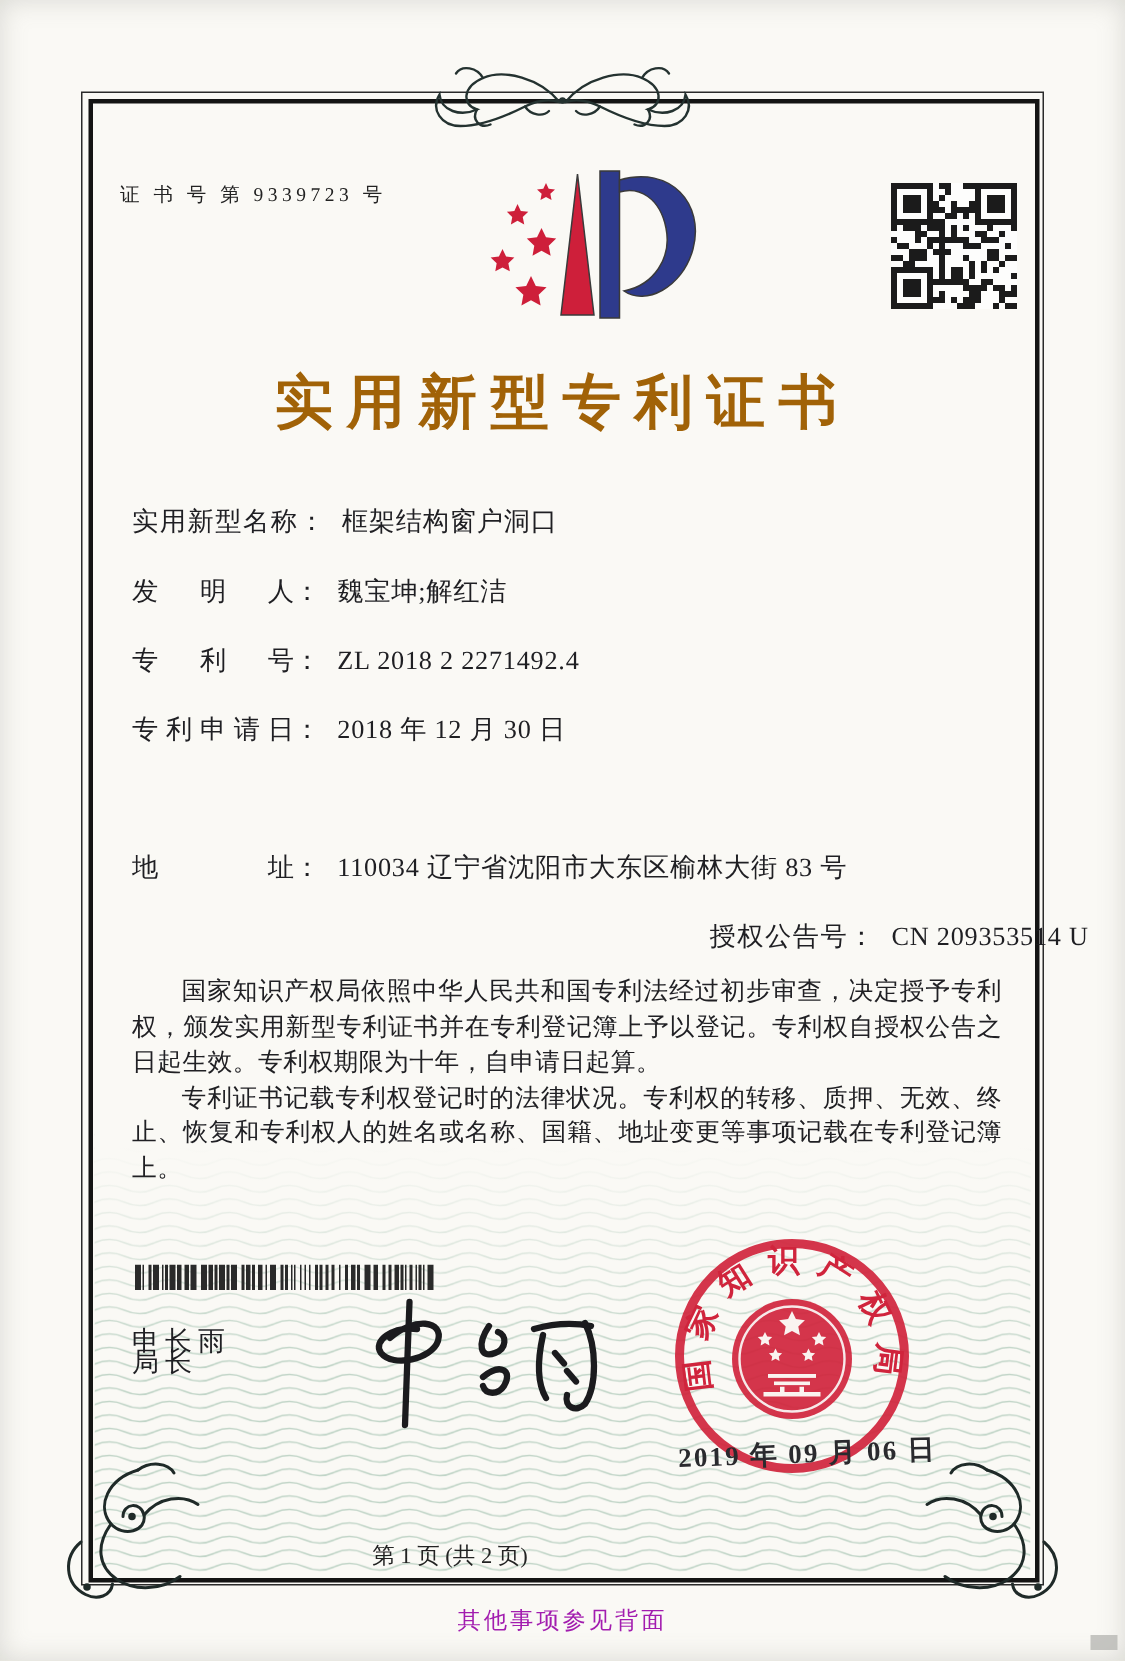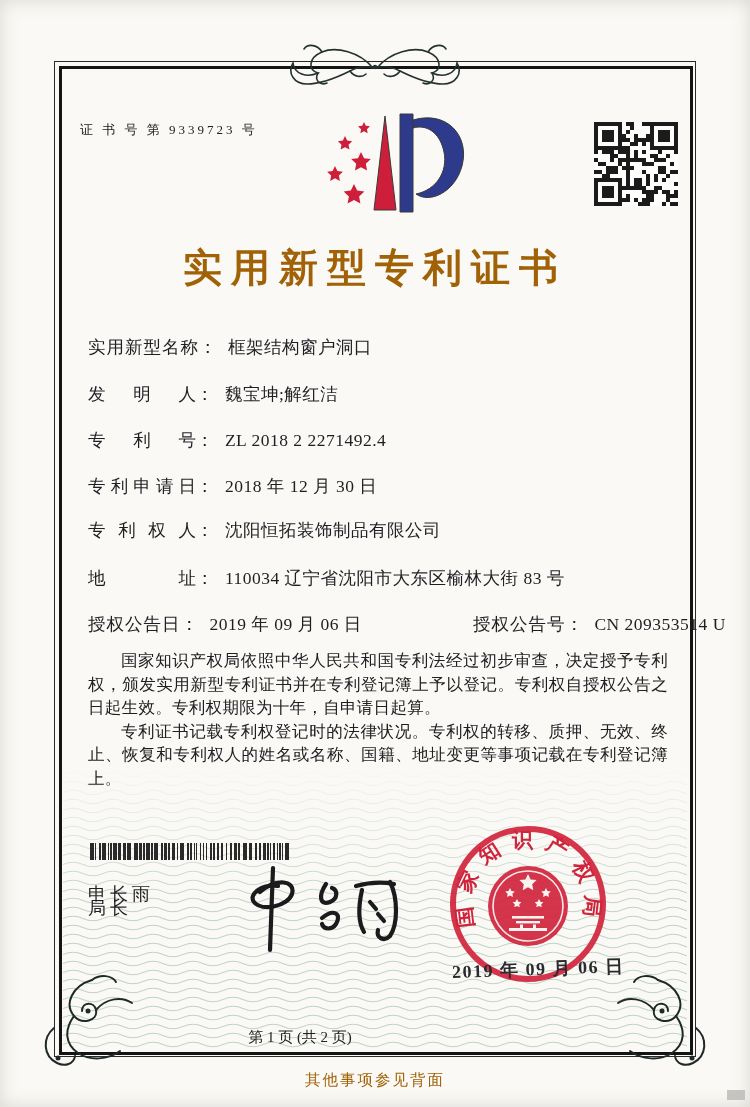--- a/index.html
+++ b/index.html
@@ -36,21 +36,21 @@
   
   .barcode{position:absolute;left:90px;top:843px;}
   .seal{position:absolute;left:446px;top:820px;}
   .seal-date{position:absolute;left:452px;top:957px;font-size:18px;letter-spacing:1.5px;
     color:#2a2a2e;transform:rotate(-2deg);font-weight:bold;}
   .officer-title{position:absolute;left:88px;top:896px;font-size:18px;letter-spacing:4px;color:#1f1f23;}
   .officer-name{position:absolute;left:88px;top:882px;font-size:18px;letter-spacing:4px;color:#1f1f23;}
   .signature{position:absolute;left:218px;top:862px;}
   .page-num{position:absolute;left:0;top:1028px;width:600px;text-align:center;font-size:15px;color:#222;}
   .back-note{position:absolute;left:0;top:1070px;width:750px;text-align:center;
-    font-size:15.5px;letter-spacing:2px;color:#a16207;}
+    font-size:15.5px;letter-spacing:2px;color:#a21caf;}
   
   .orn-top{position:absolute;left:280px;top:42px;}
   .orn-bl{position:absolute;left:30px;top:972px;}
   .orn-br{position:absolute;left:610px;top:972px;}
   .scan-mark{position:absolute;left:727px;top:1090px;width:18px;height:10px;background:#b8b8b4;opacity:.8;}
   svg{display:block;}
 </style>
 </head>
 <body>
 
@@ -279,33 +279,25 @@
     <span class="val">魏宝坤;解红洁</span>
   </div>
   <div class="row" style="top:428px">
     <span class="lbl">专利号</span><span class="colon">：</span>
     <span class="val">ZL 2018 2 2271492.4</span>
   </div>
   <div class="row" style="top:474px">
     <span class="lbl">专利申请日</span><span class="colon">：</span>
     <span class="val">2018 年 12 月 30 日</span>
   </div>
-  <div class="row" style="top:518px">
-    <span class="lbl">专利权人</span><span class="colon">：</span>
-    <span class="val">沈阳恒拓装饰制品有限公司</span>
-  </div>
   <div class="row" style="top:566px">
     <span class="lbl">地址</span><span class="colon">：</span>
     <span class="val">110034 辽宁省沈阳市大东区榆林大街 83 号</span>
   </div>
   <div class="row" style="top:612px;width:580px">
-    <span>
-      <span class="lbl-auto">授权公告日</span><span class="colon">：</span>
-      <span class="val">2019 年 09 月 06 日</span>
-    </span>
     <span class="pair-right">
       <span class="lbl-auto">授权公告号</span><span class="colon">：</span>
       <span class="val">CN 209353514 U</span>
     </span>
   </div>
 
   <div class="body-text">
     <p>国家知识产权局依照中华人民共和国专利法经过初步审查，决定授予专利权，颁发实用新型专利证书并在专利登记簿上予以登记。专利权自授权公告之日起生效。专利权期限为十年，自申请日起算。</p>
     <p>专利证书记载专利权登记时的法律状况。专利权的转移、质押、无效、终止、恢复和专利权人的姓名或名称、国籍、地址变更等事项记载在专利登记簿上。</p>
   </div>

